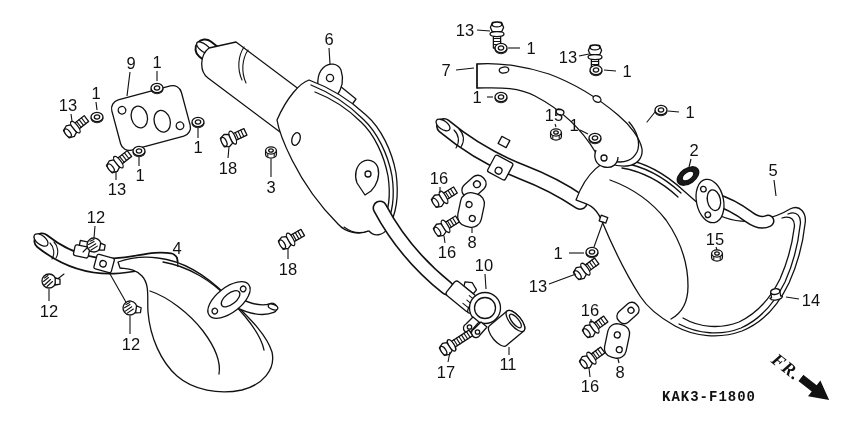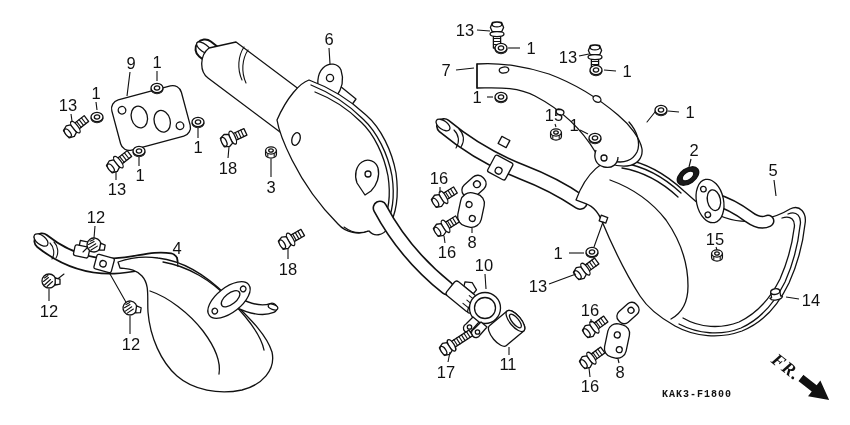--- a/index.html
+++ b/index.html
@@ -5,21 +5,21 @@
   html,body{margin:0;padding:0;background:#fff;}
   .stage{position:relative;width:850px;height:425px;background:#fff;overflow:hidden;
          font-family:"Liberation Sans",sans-serif;}
   .ln{fill:none;stroke:#111;stroke-width:1.3;stroke-linecap:round;stroke-linejoin:round;}
   .lnt{fill:none;stroke:#111;stroke-width:1.1;stroke-linecap:round;}
   .fw{fill:#fff;stroke:#111;stroke-width:1.3;stroke-linejoin:round;}
   .leader{fill:none;stroke:#111;stroke-width:1.1;}
   .callout{font-family:"Liberation Sans",sans-serif;font-size:16.5px;fill:#111;
            text-anchor:middle;dominant-baseline:central;}
   .diagram-code{position:absolute;left:662px;top:389px;
-    font-family:"Liberation Mono",monospace;font-size:10px;font-weight:600;
+    font-family:"Liberation Mono",monospace;font-size:14px;font-weight:600;
     letter-spacing:1px;color:#111;}
   .fr-wrap{position:absolute;left:774px;top:346px;display:flex;align-items:center;
     transform:rotate(38deg);transform-origin:0 50%;}
   .fr-label{font-family:"Liberation Serif",serif;font-style:italic;font-weight:700;
     font-size:18px;color:#111;letter-spacing:1px;}
   .fr-arrow{margin-left:2px;display:block;}
 </style>
 </head>
 <body>
 

